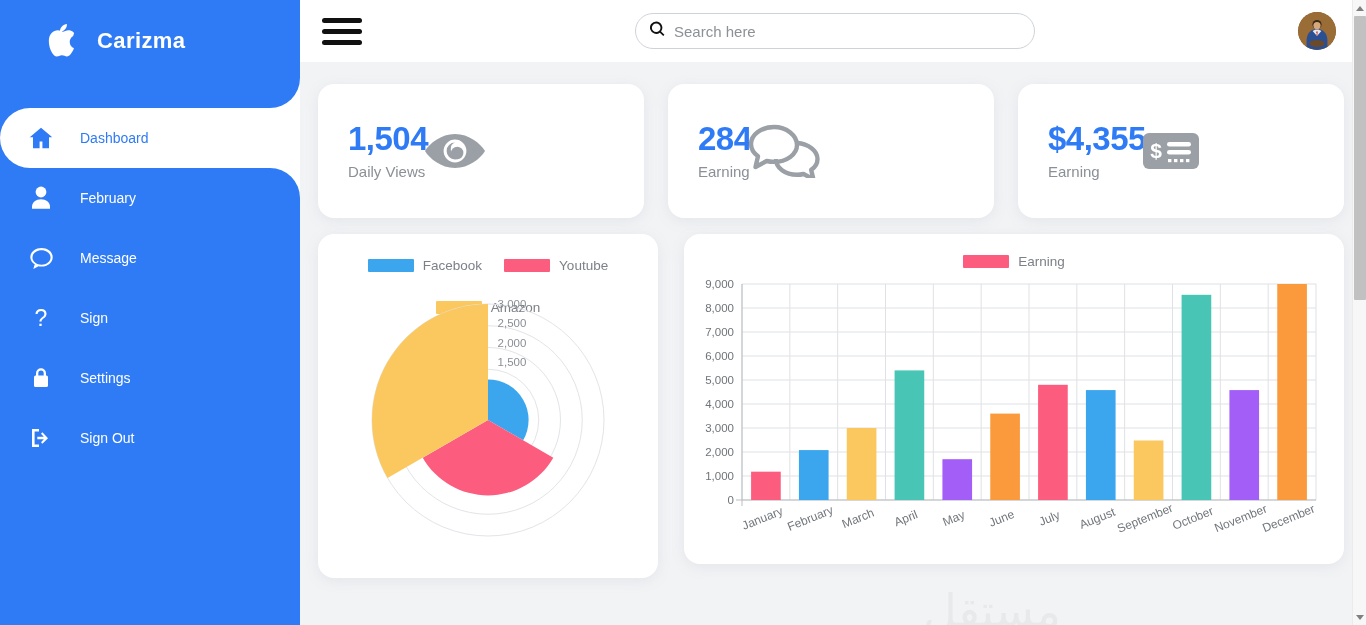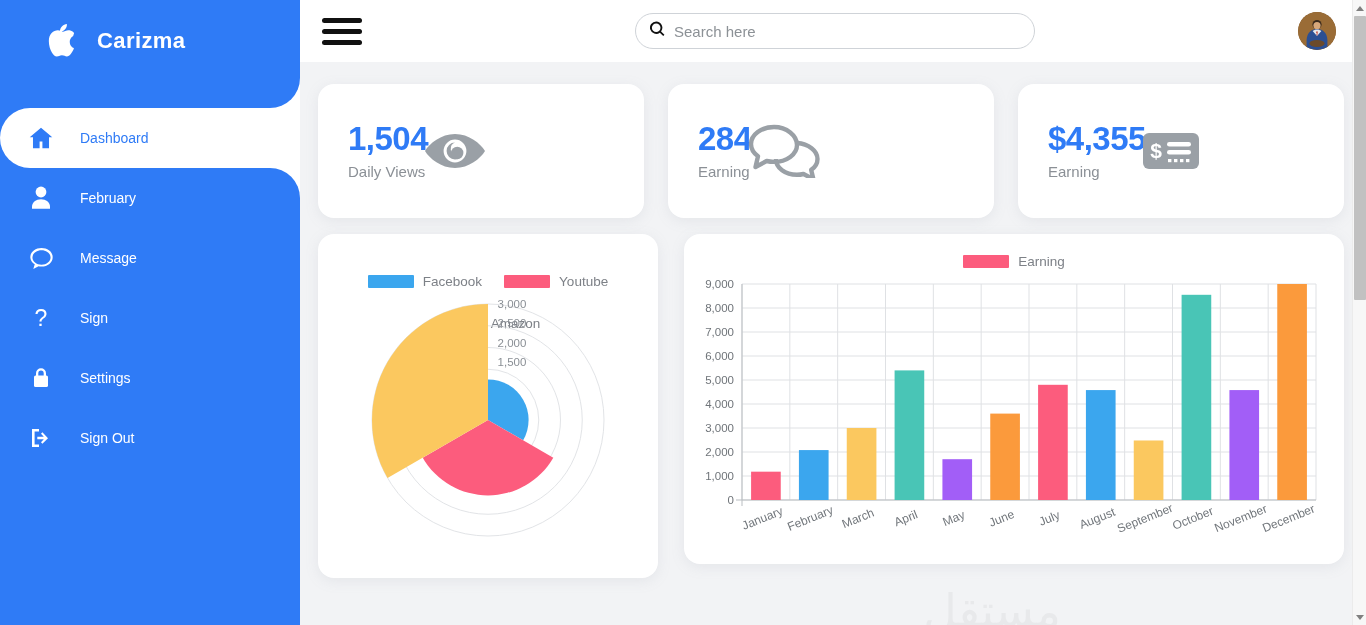--- a/index.html
+++ b/index.html
@@ -86,21 +86,21 @@
   .stat-icon svg { fill:#9aa0a6; display:block; }
 
   .charts { position:absolute; left:18px; top:172px; right:8px; display:flex; gap:26px; }
   .card {
     background:#fff; border-radius: 16px; box-shadow: 0 3px 14px rgba(140,148,160,0.13);
     position: relative;
   }
   .pie-card { width: 340px; height: 344px; }
   .bar-card { flex: 1 1 0; height: 330px; }
 
-  .legend { display:flex; align-items:center; justify-content:center; gap:22px; flex-wrap: wrap; padding-top: 40px; }
+  .legend { display:flex; align-items:center; justify-content:center; gap:22px; flex-wrap: wrap; padding-top: 24px; }
   .legend-item { display:flex; align-items:center; gap:9px; }
   .legend-swatch { width: 46px; height: 13px; border-radius: 1px; display:block; }
   .legend-label { color:#7d8187; font-size: 13.5px; }
 
   .polar-wrap { position:absolute; left:0; right:0; top: 58px; height: 286px; }
   .bar-wrap { position:absolute; left:0; right:0; top: 38px; bottom: 0; }
 
   .watermark {
     position:absolute; left: 592px; top: 528px; width: 200px; text-align:center;
     color: #e8e9eb; pointer-events: none; user-select: none; z-index: 2;

